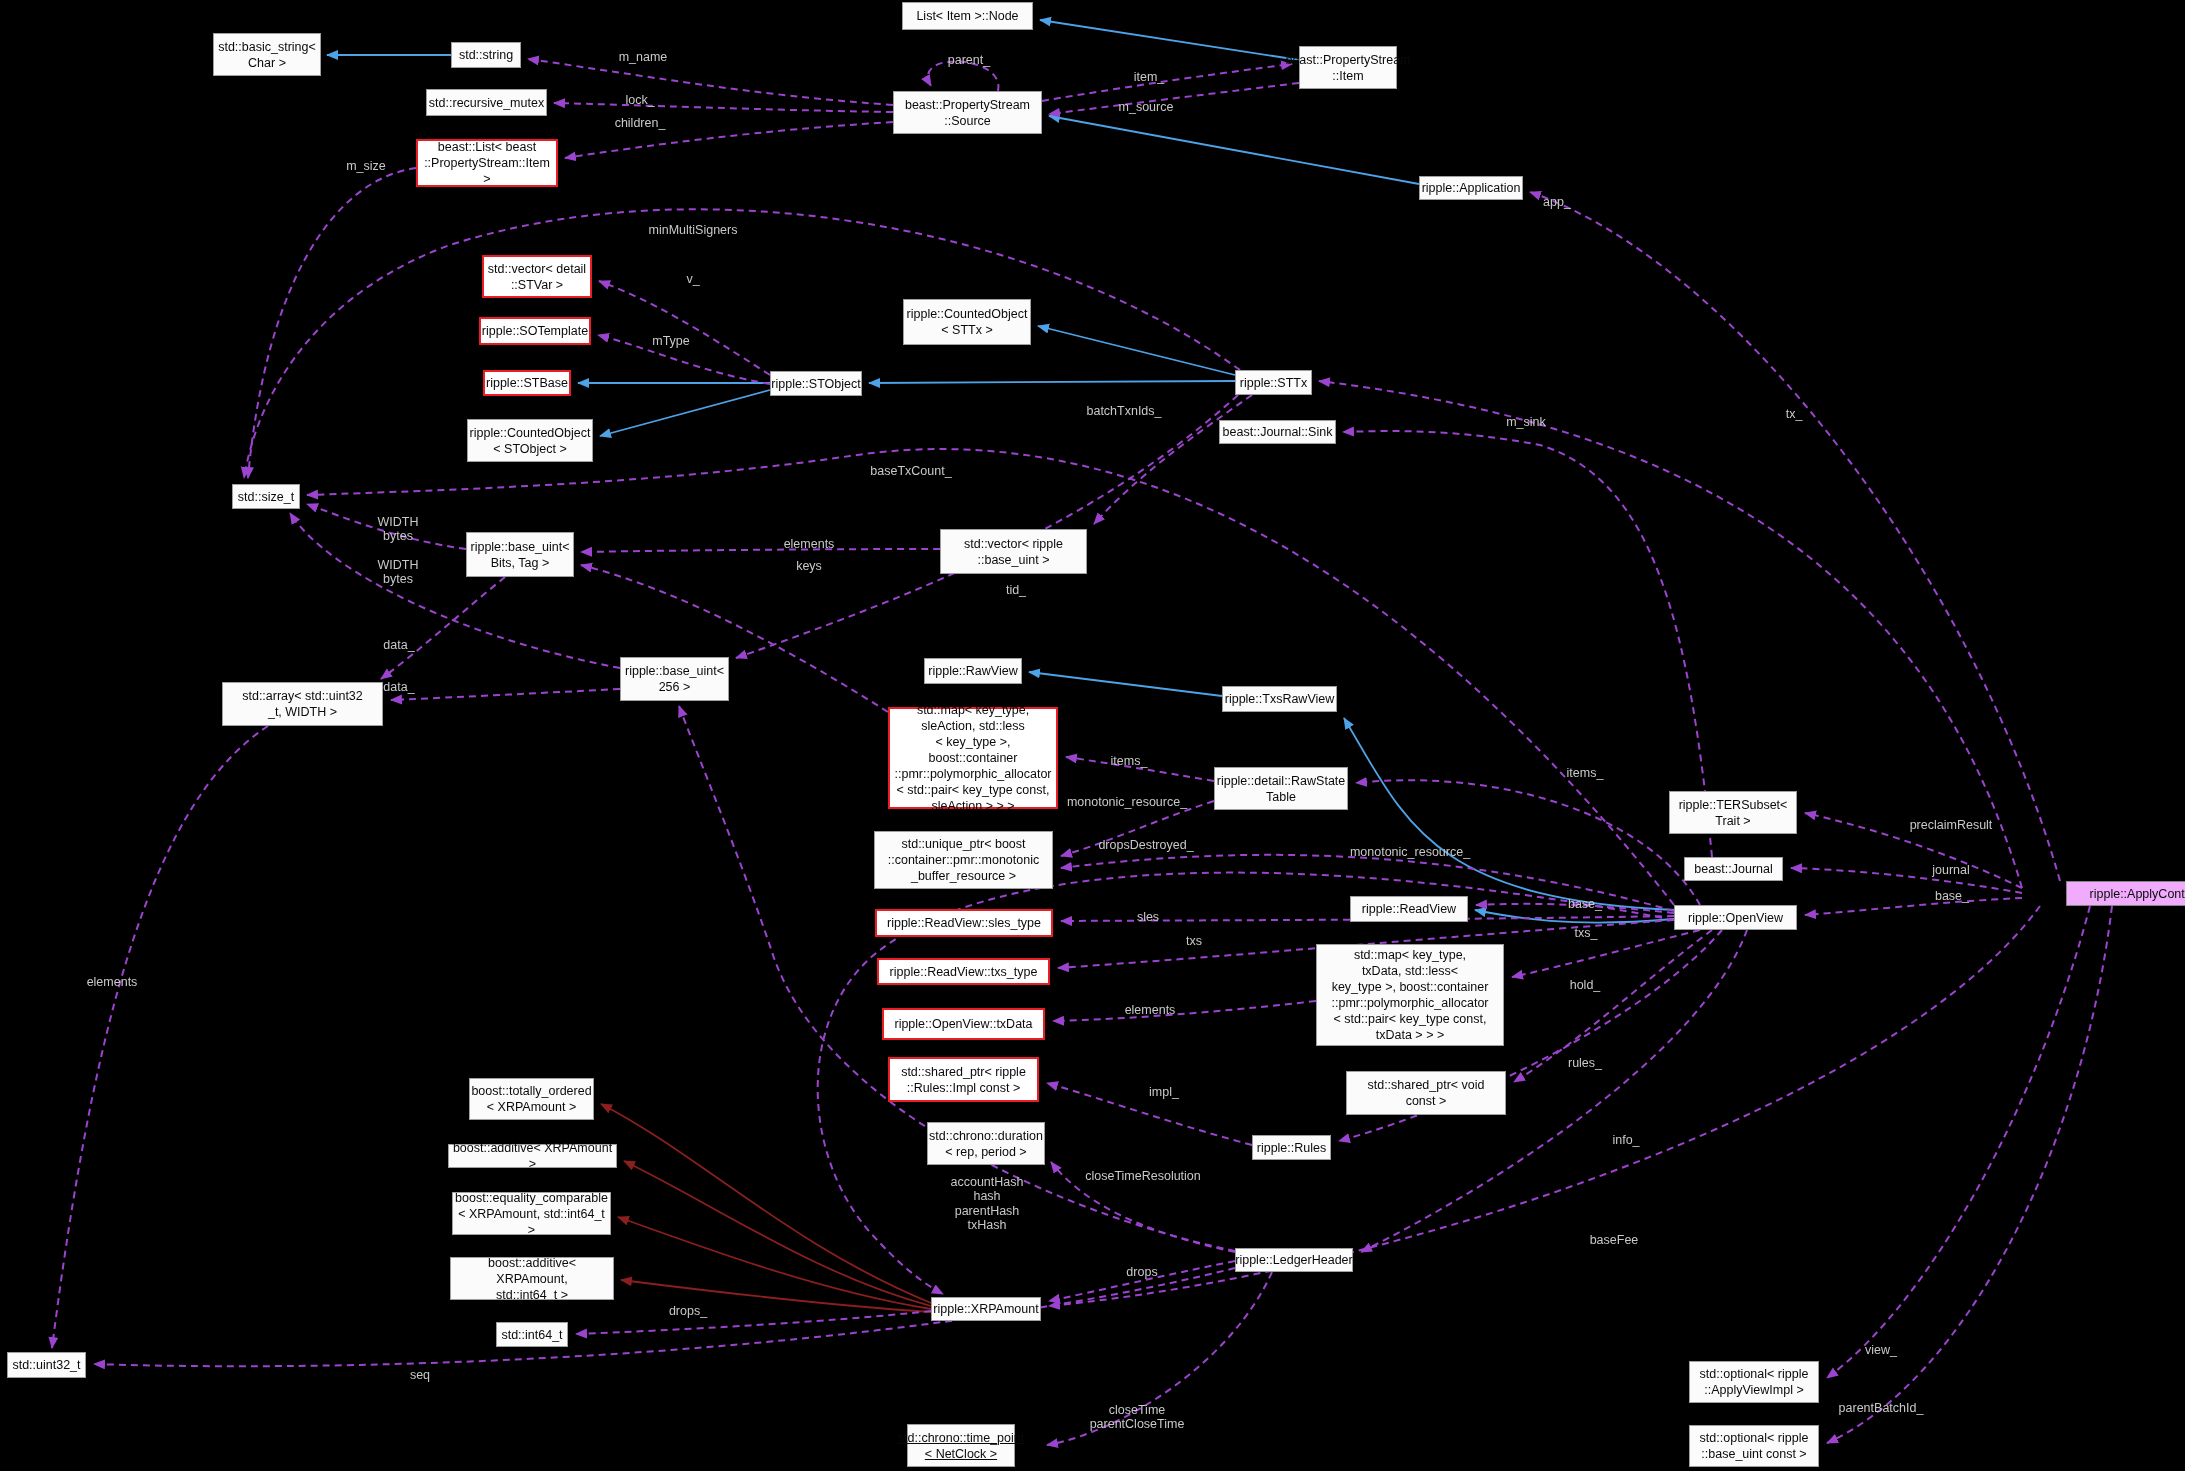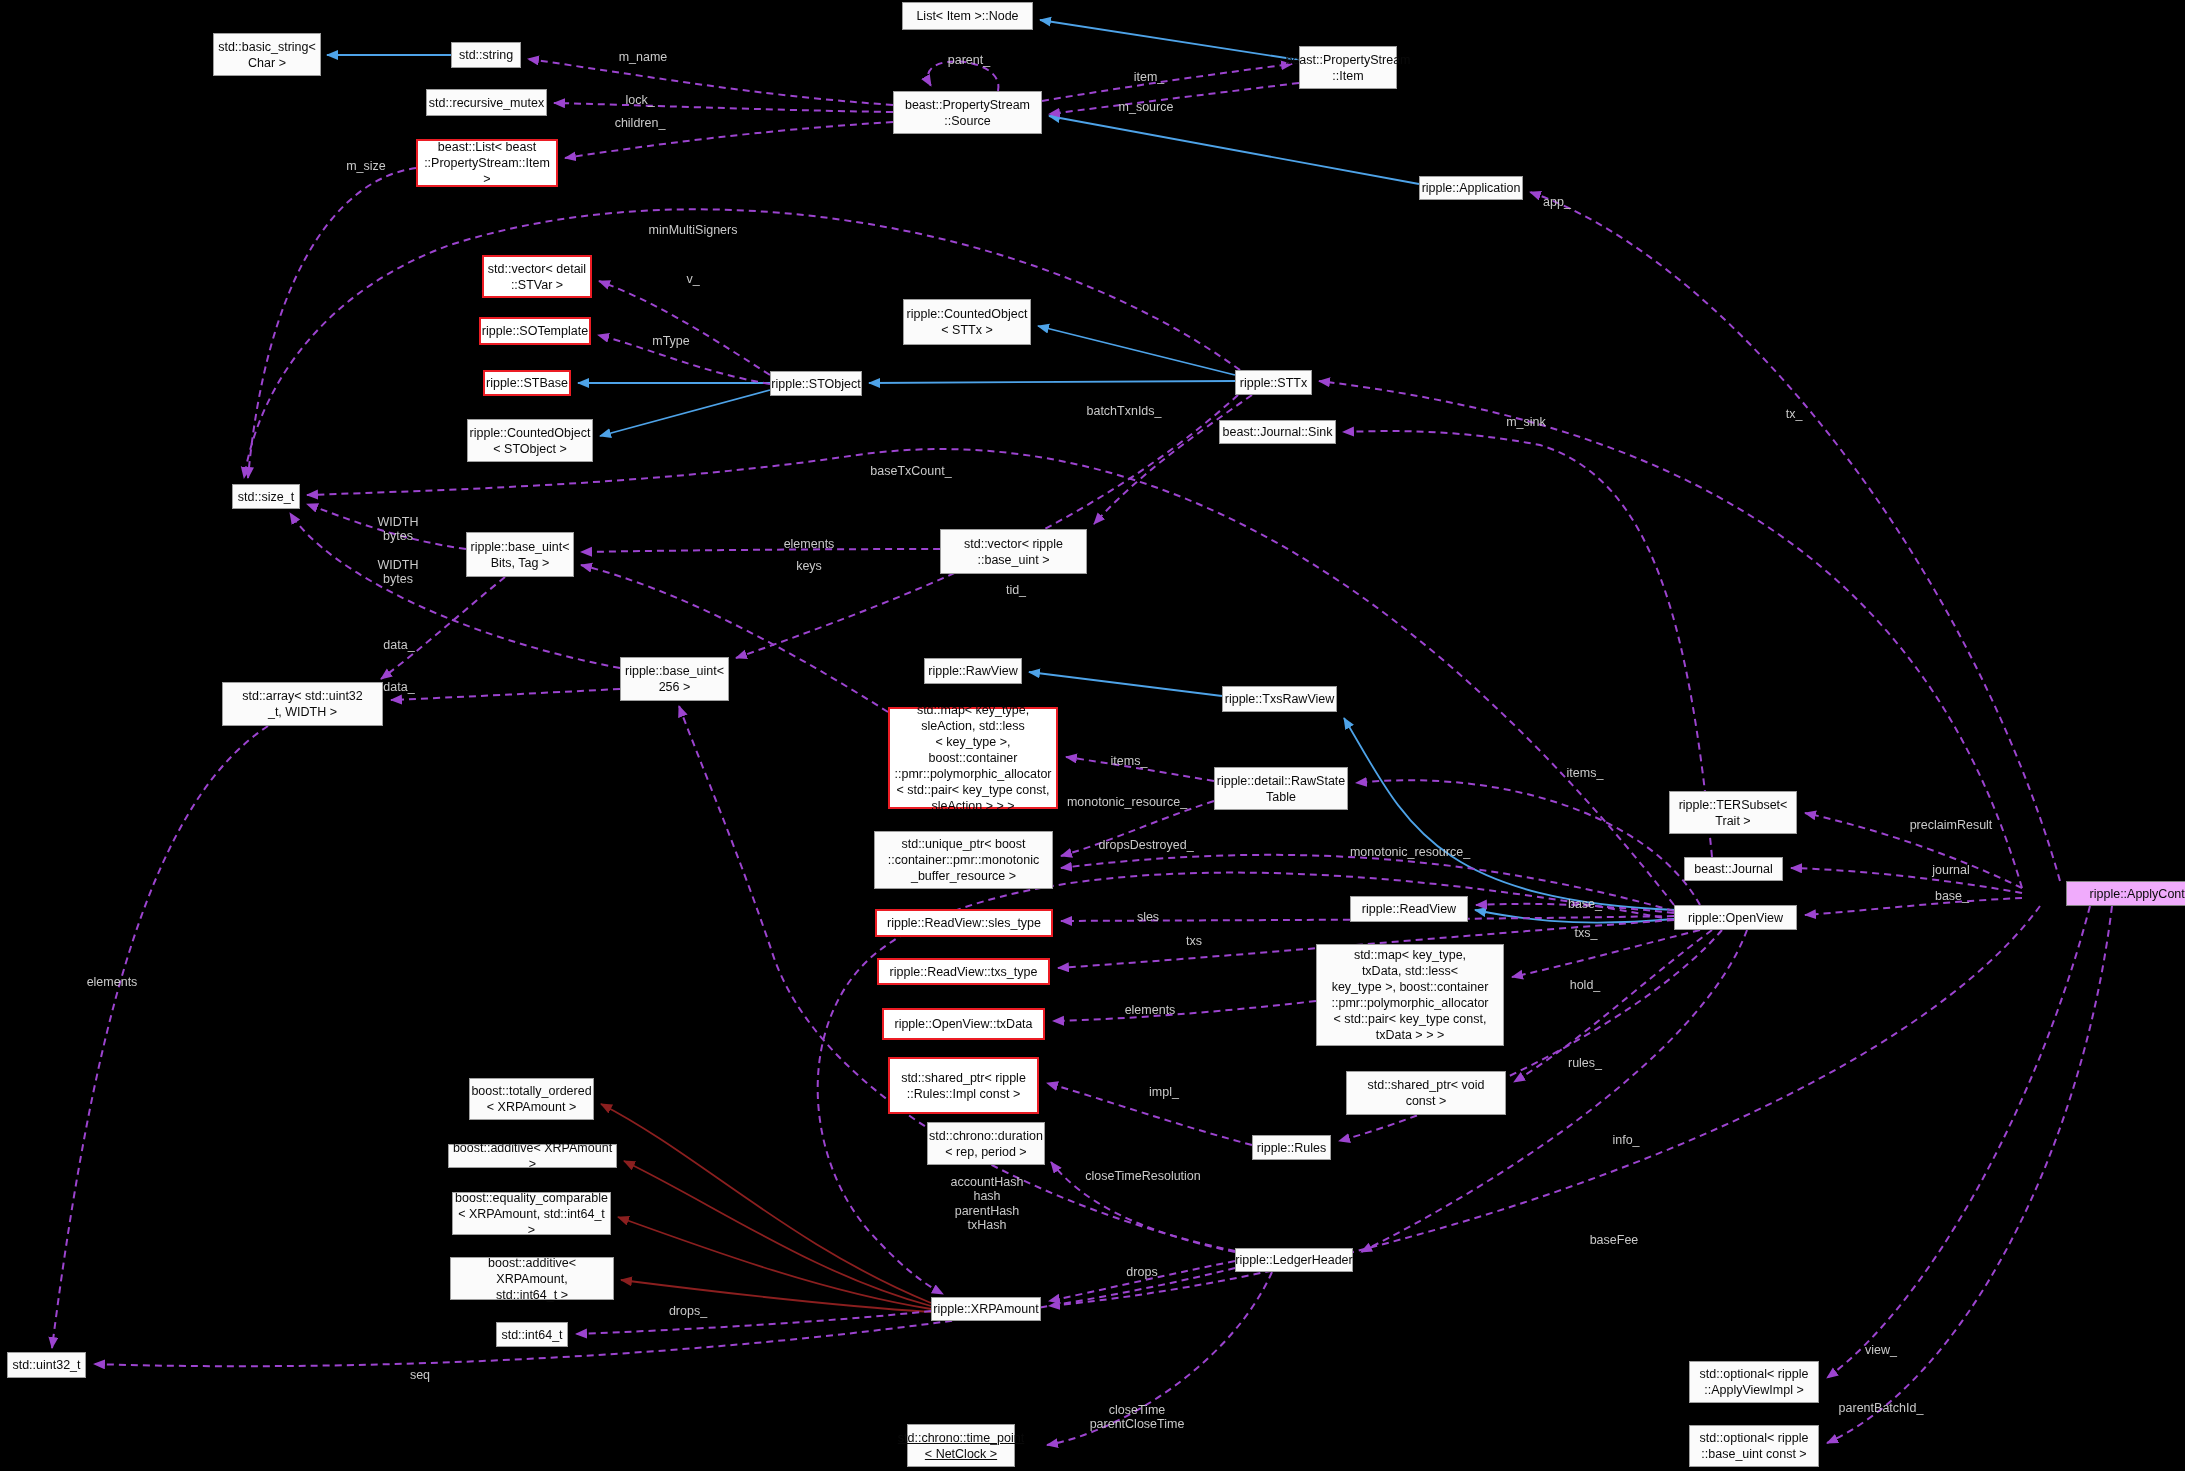--- a/index.html
+++ b/index.html
@@ -139,21 +139,21 @@
 &lt; std::pair&lt; key_type const,
 sleAction &gt; &gt; &gt;</div>
     <div class="node" style="left: 1214px; top: 767px; width: 134px; height: 43px;">ripple::detail::RawState
 Table</div>
     <div class="node" style="left: 874px; top: 831px; width: 179px; height: 58px;">std::unique_ptr&lt; boost
 ::container::pmr::monotonic
 _buffer_resource &gt;</div>
     <div class="node red" style="left: 875px; top: 909px; width: 178px; height: 28px;">ripple::ReadView::sles_type</div>
     <div class="node red" style="left: 877px; top: 958px; width: 173px; height: 27px;">ripple::ReadView::txs_type</div>
     <div class="node red" style="left: 882px; top: 1008px; width: 163px; height: 32px;">ripple::OpenView::txData</div>
-    <div class="node red" style="left: 888px; top: 1057px; width: 151px; height: 57px;">std::shared_ptr&lt; ripple
+    <div class="node red" style="left: 888px; top: 1057px; width: 151px; height: 45px;">std::shared_ptr&lt; ripple
 ::Rules::Impl const &gt;</div>
     <div class="node" style="left: 927px; top: 1122px; width: 118px; height: 43px;">std::chrono::duration
 &lt; rep, period &gt;</div>
     <div class="node" style="left: 1350px; top: 896px; width: 118px; height: 26px;">ripple::ReadView</div>
     <div class="node" style="left: 1316px; top: 944px; width: 188px; height: 102px;">std::map&lt; key_type,
 txData, std::less&lt;
 key_type &gt;, boost::container
 ::pmr::polymorphic_allocator
 &lt; std::pair&lt; key_type const,
 txData &gt; &gt; &gt;</div>

